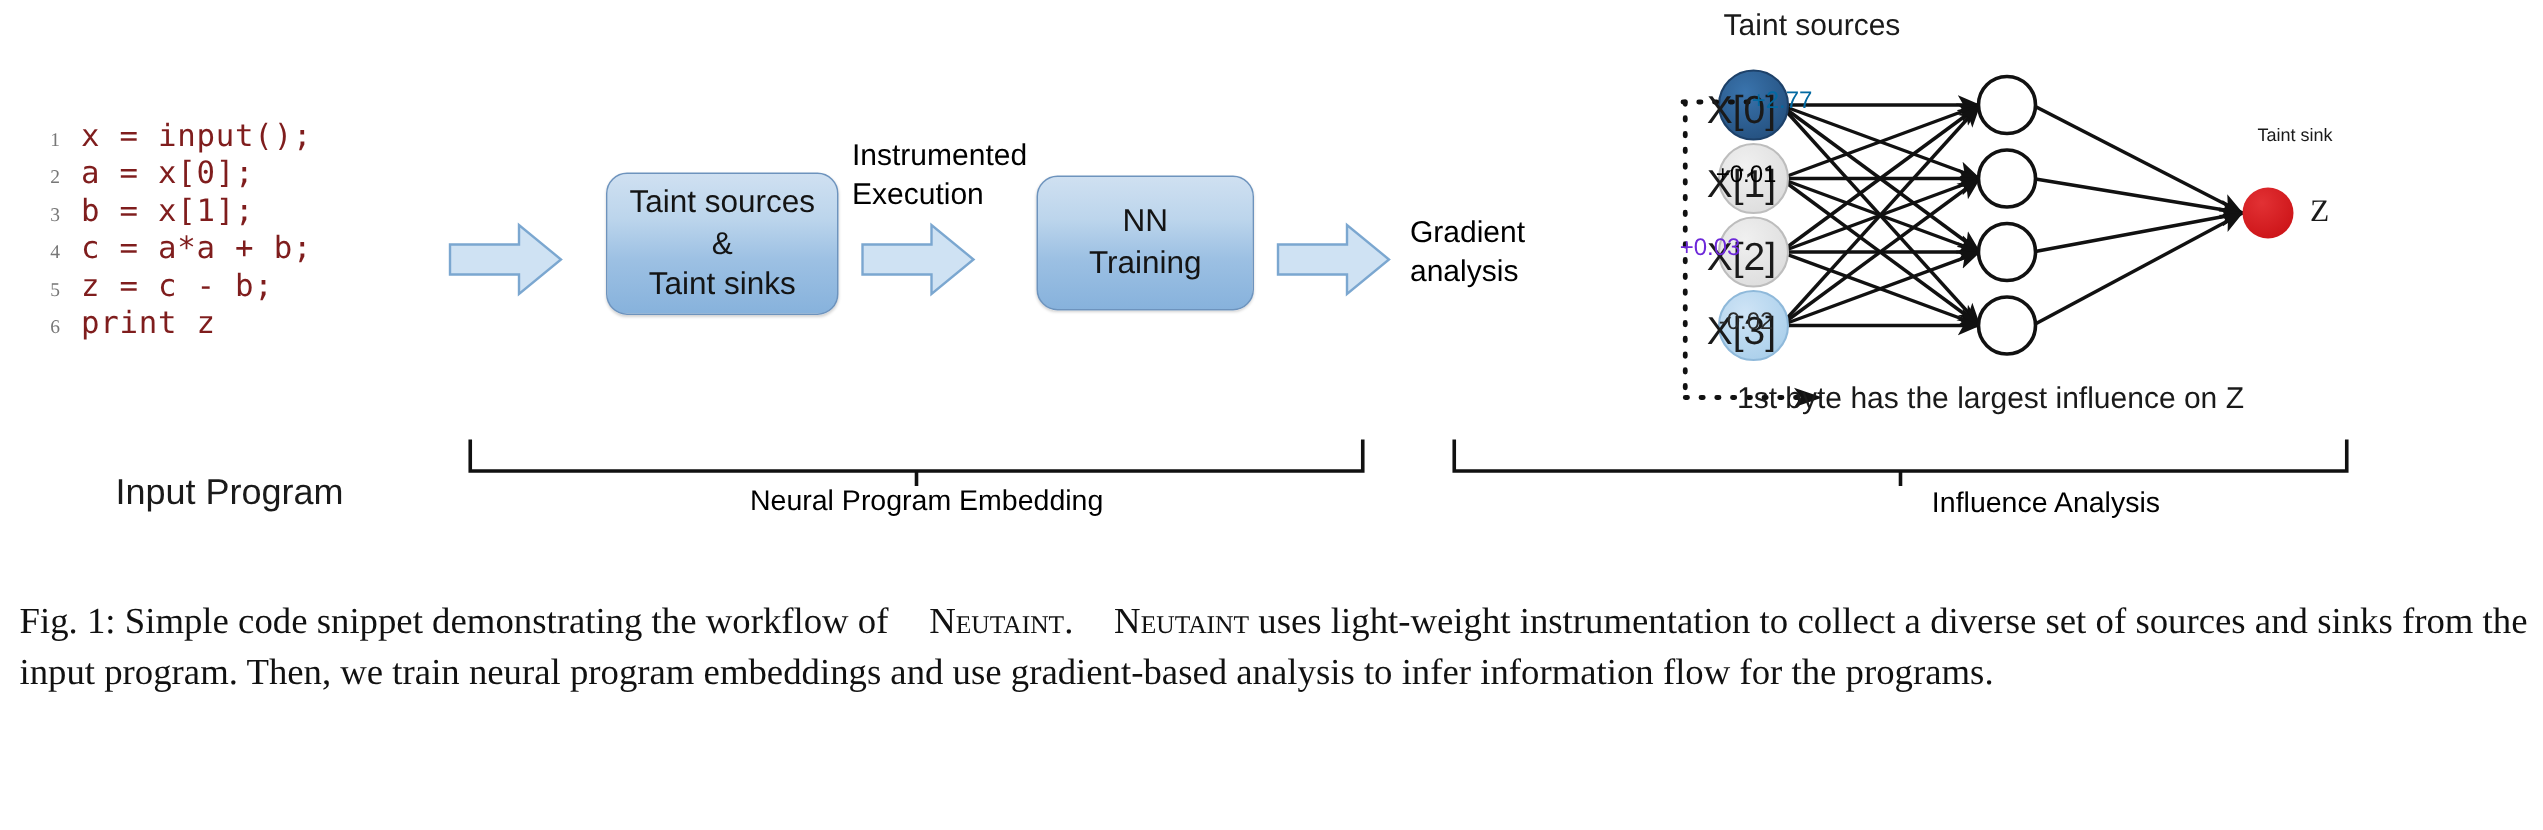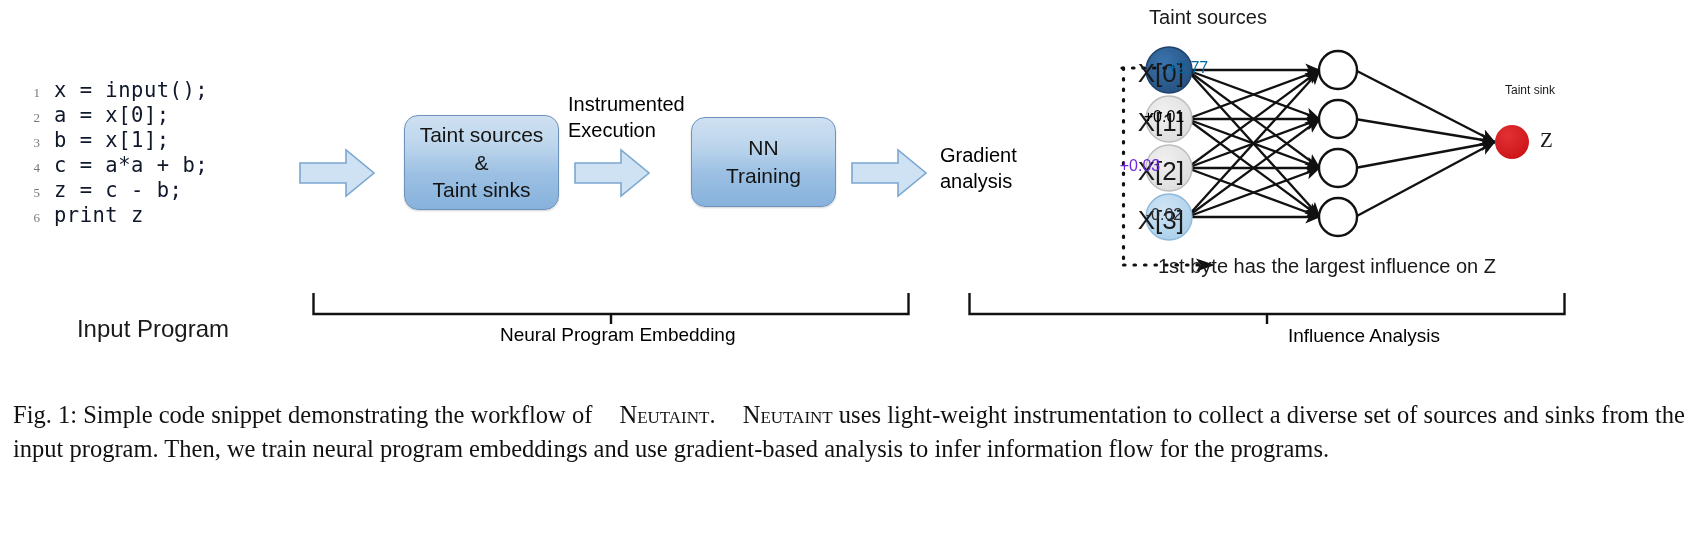--- a/index.html
+++ b/index.html
@@ -36,21 +36,21 @@
     text-align: right;
     font-family: "Liberation Serif", serif;
     font-size: 13px;
     color: #777777;
     padding-right: 14px;
   }
   .code-text {
     font-family: "DejaVu Sans Mono", monospace;
     font-size: 20.5px;
     letter-spacing: 0.5px;
-    color: #0f172a;
+    color: #7f1d1d;
   }
 
   #input-program-label {
     left: 38px;
     top: 315px;
     width: 230px;
     text-align: center;
     font-size: 24px;
     color: #1a1a1a;
   }

